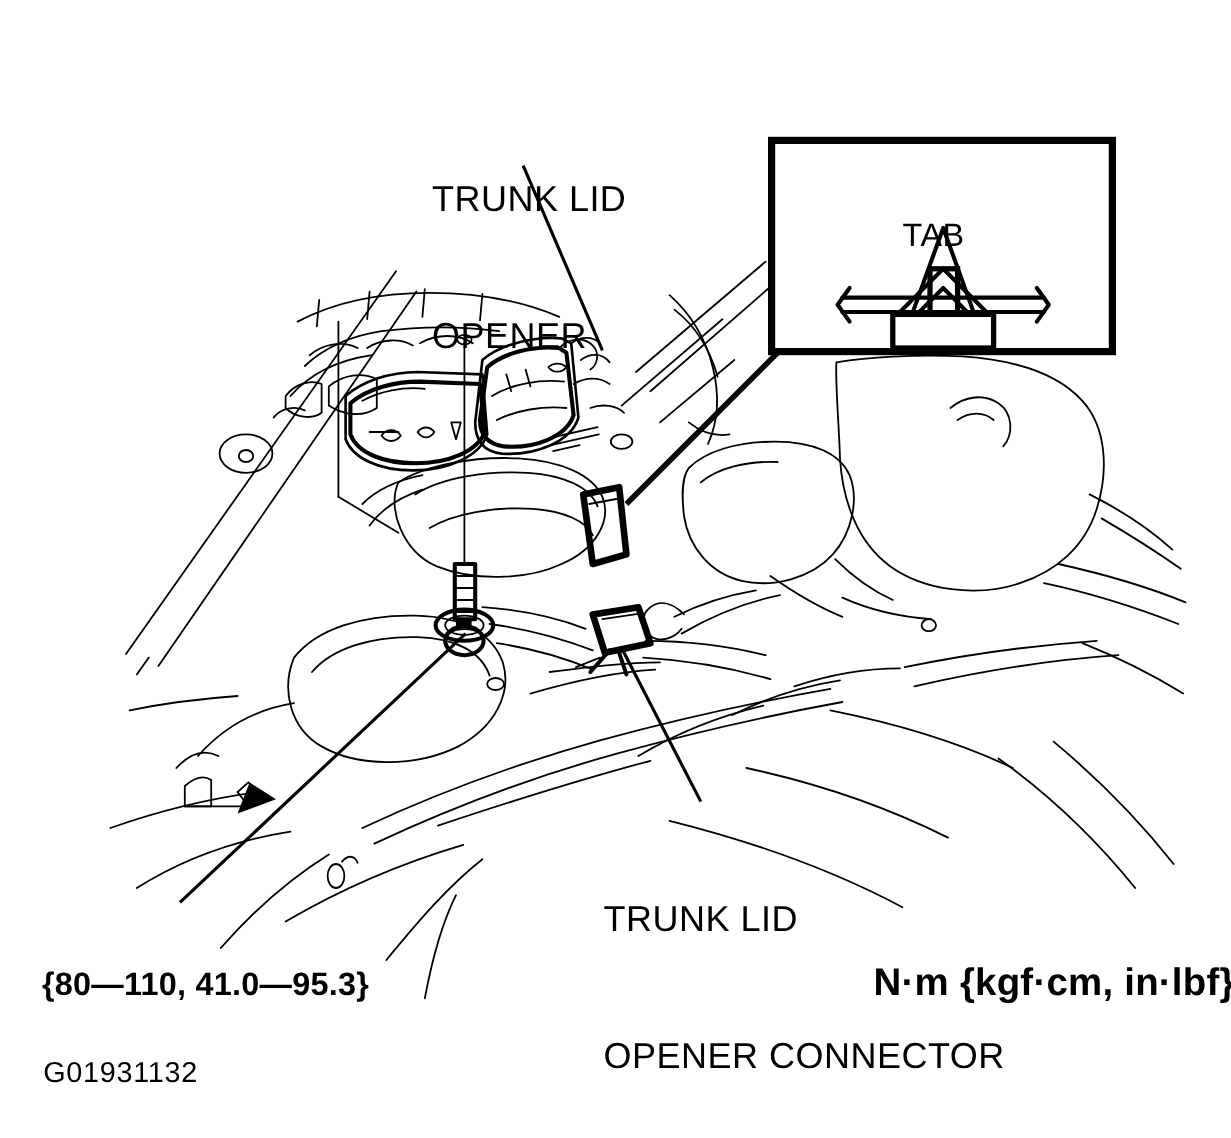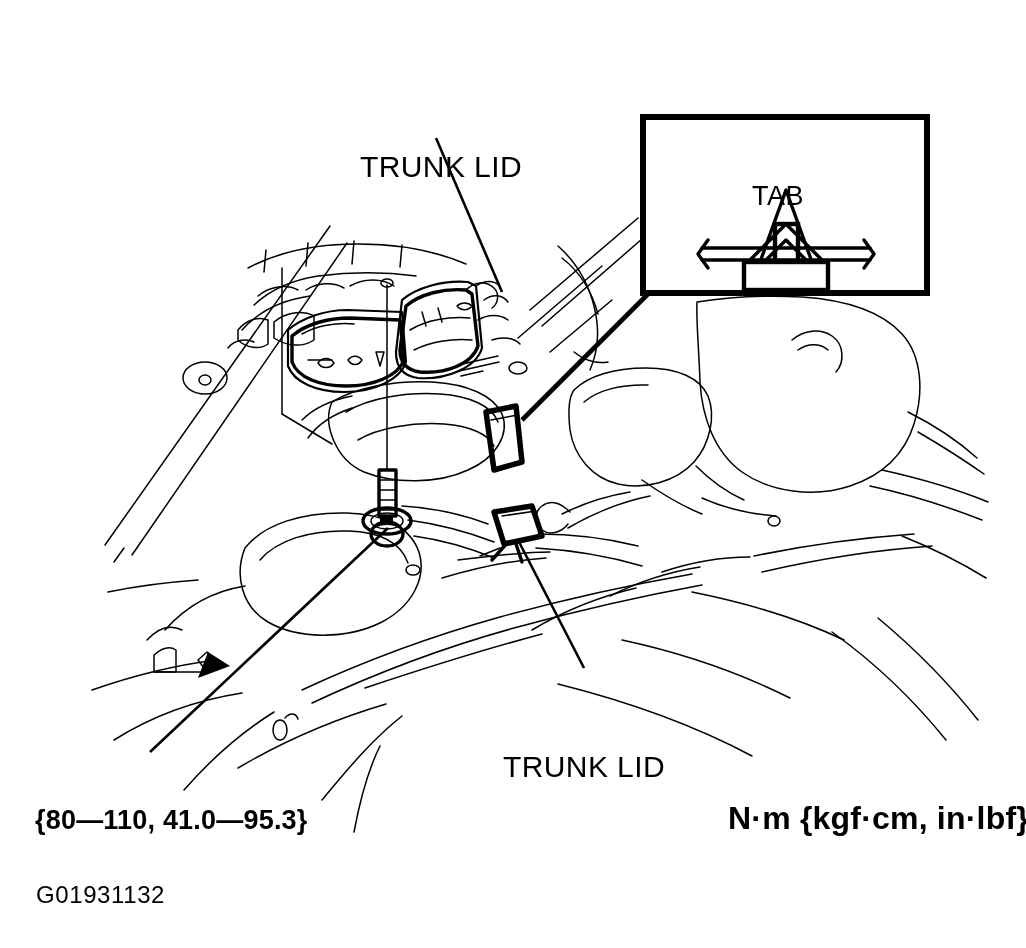--- a/index.html
+++ b/index.html
@@ -308,26 +308,28 @@
       <path class="ln-med" d="M 706,240 L 696,254 L 706,268" fill="#fff"></path>
       <path class="ln-med" d="M 862,240 L 872,254 L 862,268" fill="#fff"></path>
 
       <rect class="fillwhite-b" x="742" y="262" width="84" height="28"></rect>
     </g>
 
   </svg>
 
   <div class="lbl lbl-callout" style="left:358px; top:72px;">
     <div>TRUNK LID</div>
+    <div>OPENER</div>
   </div>
 
   <div class="lbl lbl-tab" style="left:750px; top:141px;margin-top:40px;">TAB</div>
 
   <div class="lbl lbl-callout" style="left:501px; top:672px;">
     <div>TRUNK LID</div>
+    <div>OPENER CONNECTOR</div>
   </div>
 
   <div class="lbl lbl-torque" style="left:33px; top:730px;">
     <div>{80—110, 41.0—95.3}</div>
   </div>
 
   <div class="lbl lbl-units" style="left:726px; top:800px;">N·m {kgf·cm, in·lbf}</div>
 
   <div class="lbl lbl-figid" style="left:34px; top:845px;">G01931132</div>
 

